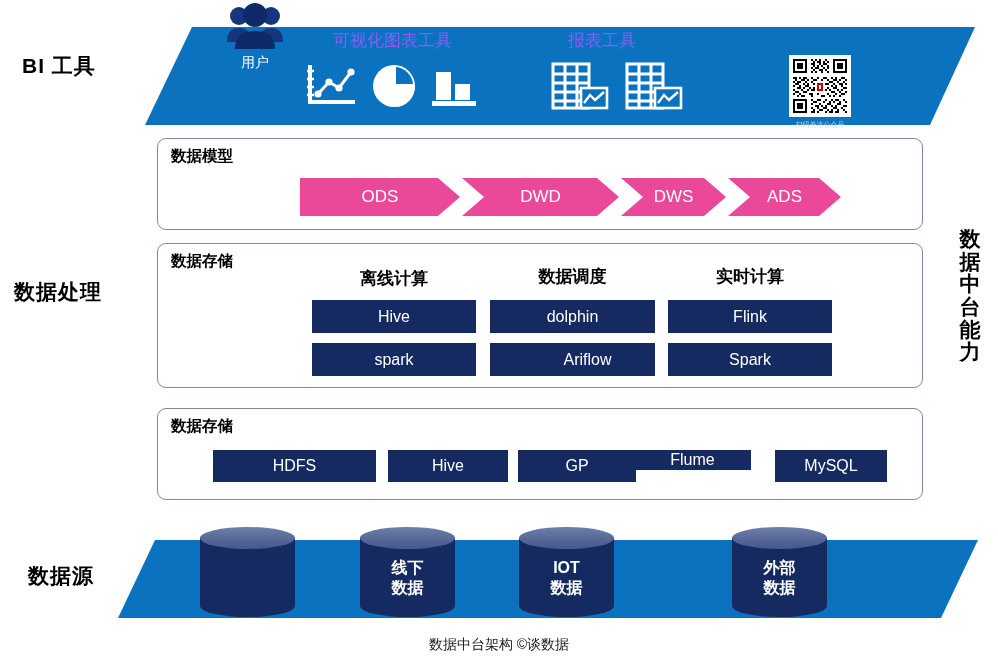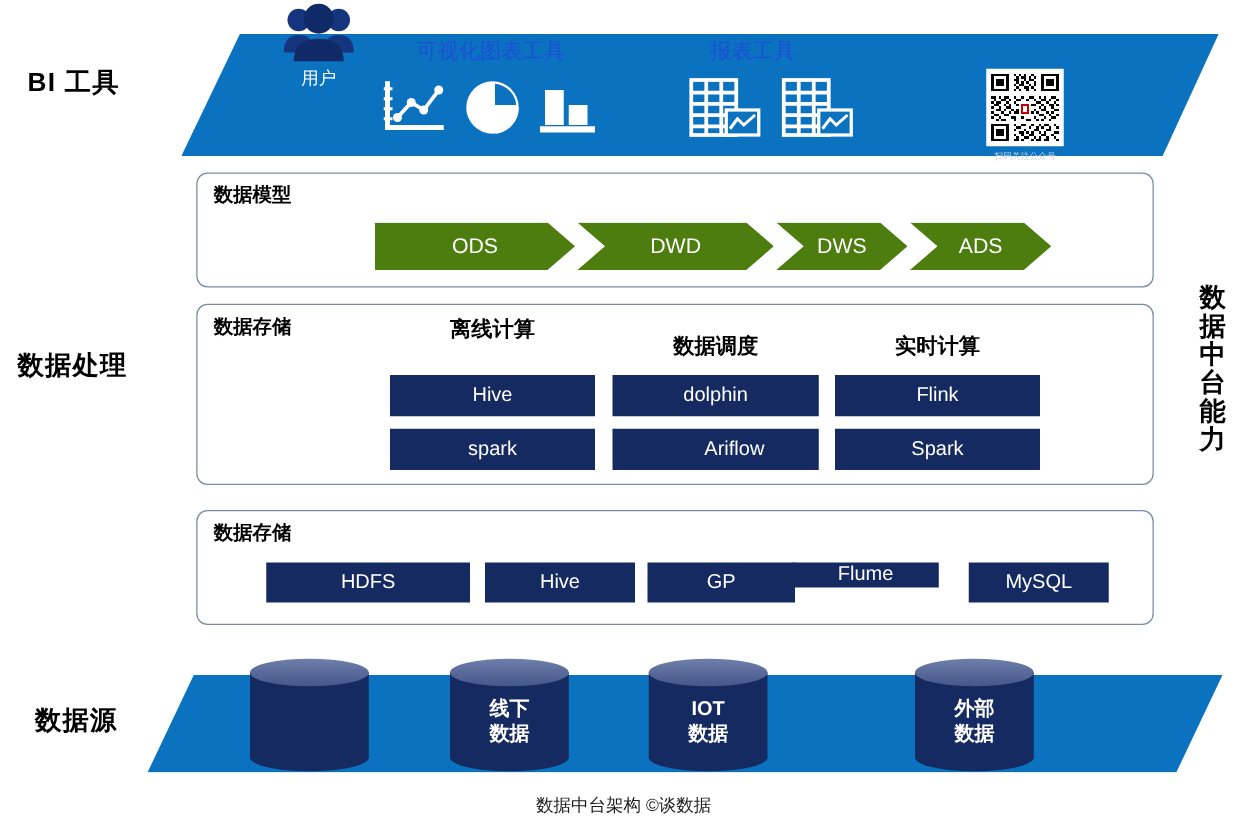--- a/index.html
+++ b/index.html
@@ -24,39 +24,39 @@
            border-radius:9px;box-sizing:border-box;}
   .sec-title{position:absolute;left:13px;top:7px;font-size:15.5px;
              font-weight:bold;color:#000;white-space:nowrap;}
 
   
   .dk{position:absolute;background:#152a60;color:#fff;display:flex;
       align-items:center;justify-content:center;font-size:16px;
       box-sizing:border-box;}
 
   
-  .chev{position:absolute;background:#4d7c0f;color:#fff;display:flex;
+  .chev{position:absolute;background:#ec4899;color:#fff;display:flex;
         align-items:center;justify-content:center;font-size:17px;
         height:38px;top:178px;
         clip-path:polygon(0 0, calc(100% - 22px) 0, 100% 50%, calc(100% - 22px) 100%, 0 100%);}
   .chev.notch{clip-path:polygon(0 0, calc(100% - 22px) 0, 100% 50%, calc(100% - 22px) 100%, 0 100%, 22px 50%);}
 
   
   .col-head{position:absolute;font-size:17px;font-weight:bold;color:#000;
             font-family:"Liberation Serif","DejaVu Serif",serif;
             text-align:center;white-space:nowrap;}
 
   
   #right-label{position:absolute;left:952px;top:228px;width:36px;
       font-size:21px;font-weight:bold;color:#000;line-height:1.08;
       text-align:center;}
   #right-label span{display:block;}
 
   
-  .ban-head{position:absolute;color:#1d4ed8;font-size:17px;
+  .ban-head{position:absolute;color:#8b5cf6;font-size:17px;
             font-family:"Liberation Serif","DejaVu Serif",serif;
             white-space:nowrap;}
   .ban-cap{position:absolute;color:#ffffff;font-size:14px;
            font-family:"Liberation Serif","DejaVu Serif",serif;
            white-space:nowrap;}
 
   
   .cyl{position:absolute;width:95px;height:90px;}
   .cyl .top{position:absolute;left:0;top:0;width:95px;height:22px;
             border-radius:50%/50%;
@@ -345,21 +345,21 @@
     <span>DWS</span>
   </div>
 <div class="chev notch" style="left:728px;width:113px;">
     <span>ADS</span>
   </div>
 
 <div class="sec-box" style="left:157px;top:243px;width:766px;height:145px;">
   <div class="sec-title">数据存储</div>
 </div>
 
-<div class="col-head" style="left:312px;top:252px;width:164px;">离线计算</div>
+<div class="col-head" style="left:312px;top:267px;width:164px;">离线计算</div>
 <div class="col-head" style="left:490px;top:265px;width:165px;">数据调度</div>
 <div class="col-head" style="left:668px;top:265px;width:164px;">实时计算</div>
 
 <div class="dk" style="left:312px;top:300px;width:164px;height:33px;">Hive</div>
 <div class="dk" style="left:312px;top:343px;width:164px;height:33px;">spark</div>
 <div class="dk" style="left:490px;top:300px;width:165px;height:33px;text-align:center;">dolphin</div>
 <div class="dk" style="left:490px;top:343px;width:165px;height:33px;padding-left:30px;">Ariflow</div>
 <div class="dk" style="left:668px;top:300px;width:164px;height:33px;">Flink</div>
 <div class="dk" style="left:668px;top:343px;width:164px;height:33px;">Spark</div>
 

